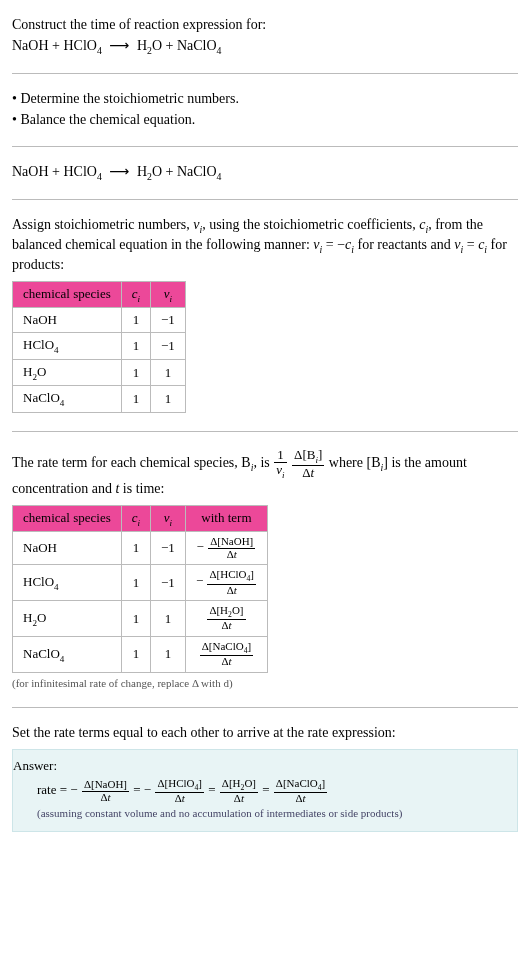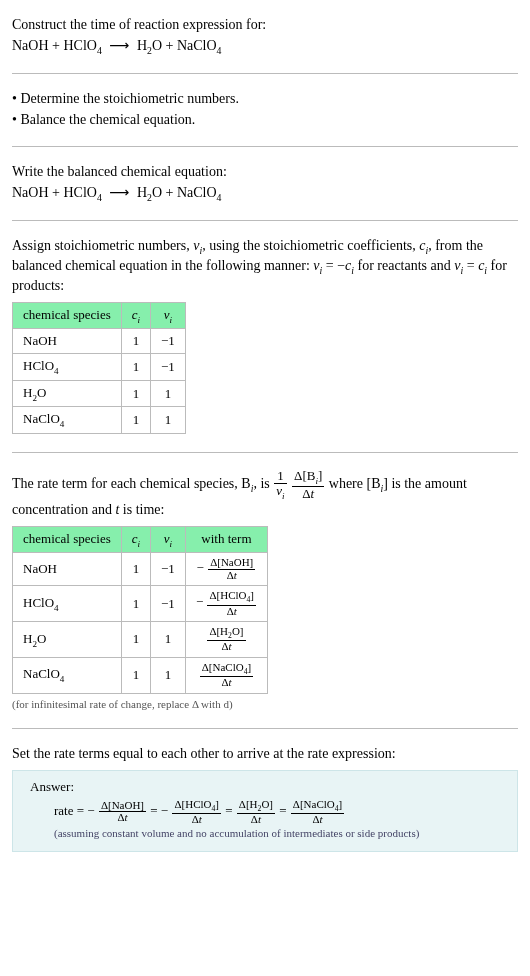--- a/index.html
+++ b/index.html
@@ -31,32 +31,32 @@
     margin: 6px 0 4px 0;
     font-size: 13px;
   }
   table.data th, table.data td {
     border: 1px solid #bbb;
     padding: 4px 10px;
     text-align: center;
     font-weight: normal;
   }
   table.data th {
-    background: #86efac;
+    background: #ec4899;
   }
   .left { text-align: left !important; }
   .caption {
     font-size: 11px;
     color: #555;
     margin: 2px 0 4px 0;
   }
   .answer-box {
     background: #e8f4f5;
     border: 1px solid #cde5e8;
-    padding: 8px 17px;
+    padding: 8px 0;
     margin-top: 6px;
     font-size: 13px;
   }
   .answer-label {
     margin-bottom: 4px;
   }
   .answer-indent {
     margin-left: 24px;
   }
   .frac {
@@ -84,21 +84,20 @@
 <hr>
 
 <div class="section">
   <div class="line">• <span>Determine the stoichiometric numbers.</span></div>
   <div class="line">• <span>Balance the chemical equation.</span></div>
 </div>
 
 <hr>
 
 <div class="section">
-  <div class="line">Write the balanced chemical equation:</div>
   <div class="line">NaOH + HClO<span class="sub">4</span> <span class="arrow">⟶</span> H<span class="sub">2</span>O + NaClO<span class="sub">4</span></div>
 </div>
 
 <hr>
 
 <div class="section">
   <div class="line">Assign stoichiometric numbers, <span class="ital">ν<span class="sub">i</span></span>, using the stoichiometric coefficients, <span class="ital">c<span class="sub">i</span></span>, from the balanced chemical equation in the following manner: <span class="ital">ν<span class="sub">i</span></span> = −<span class="ital">c<span class="sub">i</span></span> for reactants and <span class="ital">ν<span class="sub">i</span></span> = <span class="ital">c<span class="sub">i</span></span> for products:</div>
   <table class="data">
     <tbody>
         <tr>

